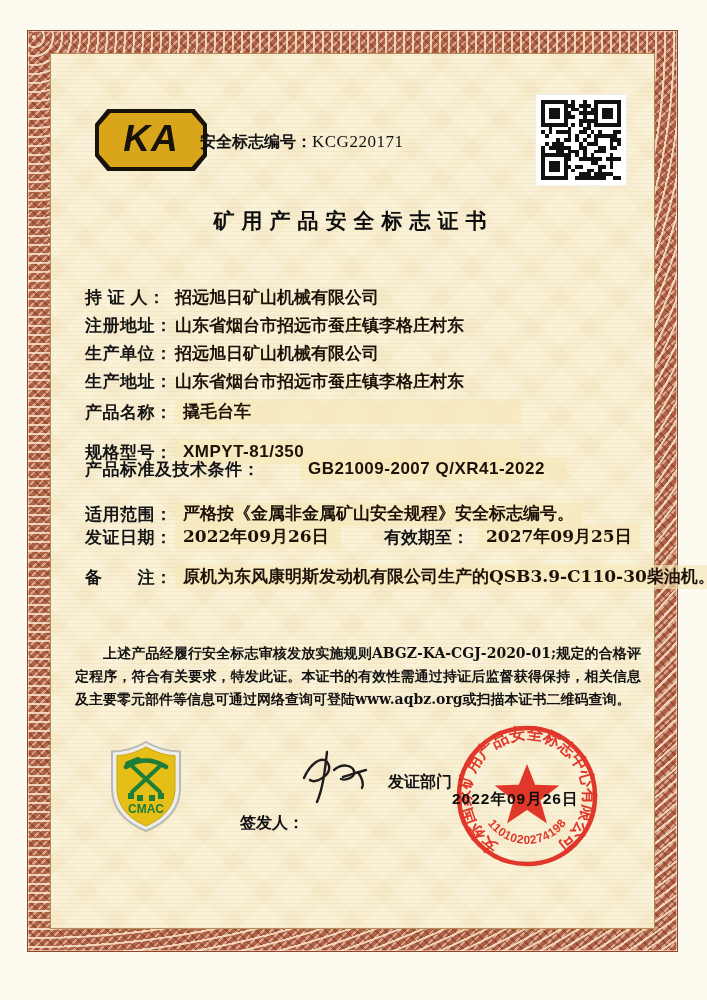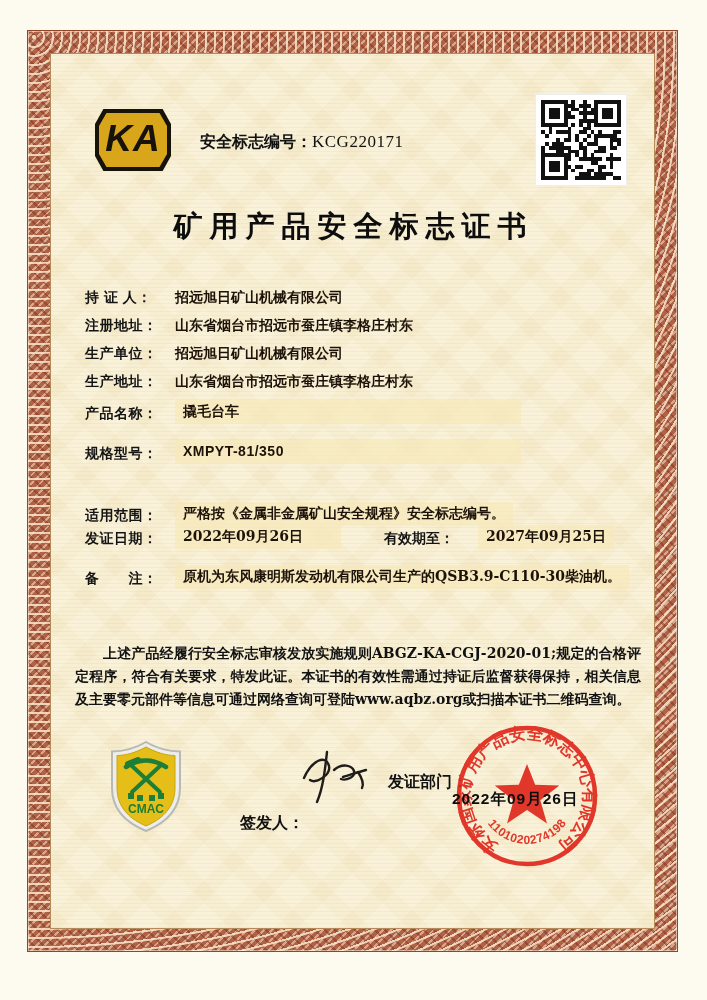--- a/index.html
+++ b/index.html
@@ -24,42 +24,42 @@
   .inner{
     position:absolute;inset:22px;
     background:
       repeating-linear-gradient(0deg, rgba(224,198,140,.18) 0 1px, rgba(0,0,0,0) 1px 4px),
       repeating-linear-gradient(45deg, rgba(216,186,120,.07) 0 16px, rgba(0,0,0,0) 16px 42px),
       repeating-linear-gradient(-45deg, rgba(216,186,120,.07) 0 16px, rgba(0,0,0,0) 16px 42px),
       #faf2d8;
     border:1px solid #b58a5a;
   }
   
-  .ka-badge{position:absolute;left:95px;top:109px;width:76px;height:62px;
+  .ka-badge{position:absolute;left:95px;top:109px;width:112px;height:62px;
     clip-path:polygon(11% 0,89% 0,100% 24%,100% 76%,89% 100%,11% 100%,0 76%,0 24%);
     background:#17130a;}
   .ka-badge .ka-in{position:absolute;inset:4px;
     clip-path:polygon(11% 0,89% 0,100% 24%,100% 76%,89% 100%,11% 100%,0 76%,0 24%);
     background:#d8a51b;display:flex;align-items:center;justify-content:center;}
   .ka-badge .ka-txt{font-weight:900;font-style:italic;font-size:37px;color:#17130a;
     letter-spacing:1px;transform:translateY(-1px);}
   .cert-no{position:absolute;left:200px;top:132px;width:330px;text-align:left;
     font-size:16px;color:#111;white-space:nowrap;}
   .cert-no .lbl{font-weight:700;}
   .cert-no .num{font-family:"Liberation Serif","DejaVu Serif",serif;font-size:17px;letter-spacing:.5px;}
   .qr{position:absolute;left:536px;top:95px;width:90px;height:90px;background:#fff;
     box-shadow:0 0 0 1px #eee;}
   .qr svg{position:absolute;inset:5px;width:80px;height:80px;}
   
   .title{position:absolute;left:0;right:0;top:207px;text-align:center;
-    font-size:29px;font-weight:900;letter-spacing:7px;color:#0d0d0d;
+    font-size:21px;font-weight:900;letter-spacing:7px;color:#0d0d0d;
     font-family:"Liberation Sans","DejaVu Sans",sans-serif;}
   
-  .row{position:absolute;left:85px;right:55px;display:flex;align-items:flex-end;
-    font-size:14px;color:#141414;line-height:21px;white-space:nowrap;}
+  .row{position:absolute;left:85px;right:55px;display:flex;align-items:center;
+    font-size:17px;color:#141414;line-height:21px;white-space:nowrap;}
   .row .lbl{font-weight:700;flex:0 0 90px;letter-spacing:.5px;}
   .row .val{font-family:"DejaVu Serif","Liberation Serif",serif;font-weight:600;color:#1c1208;}
   .hl{background:rgba(247,232,184,.65);padding:1px 8px 2px 8px;}
   .row.r6 .lbl{flex:0 0 215px;}
   .row .val.latin{font-family:"Liberation Sans","DejaVu Sans",sans-serif;font-weight:700;letter-spacing:.5px;}
   .row.r8 .val1{width:150px;}
   .row.r8 .lbl2{font-weight:700;flex:0 0 94px;margin-left:43px;}
   .r0{top:287px}.r1{top:315px}.r2{top:343px}.r3{top:371px}.r4{top:400px}
   .r5{top:440px}.r6{top:457px}.r7{top:502px}.r8{top:525px}.r9{top:565px}
   .minw{display:inline-block;min-width:330px;}
@@ -361,20 +361,24 @@
     <span class="val">山东省烟台市招远市蚕庄镇李格庄村东</span>
   </div>
   <div class="row r4">
     <span class="lbl">产品名称：</span>
     <span class="val hl minw">撬毛台车</span>
   </div>
   <div class="row r5">
     <span class="lbl">规格型号：</span>
     <span class="val latin hl minw">XMPYT-81/350</span>
   </div>
+  <div class="row r6">
+    <span class="lbl">产品标准及技术条件：</span>
+    <span class="val latin hl minw2">GB21009-2007 Q/XR41-2022</span>
+  </div>
   <div class="row r7">
     <span class="lbl">适用范围：</span>
     <span class="val hl">严格按《金属非金属矿山安全规程》安全标志编号。</span>
   </div>
   <div class="row r8">
     <span class="lbl">发证日期：</span>
     <span class="val hl val1">2022年09月26日</span>
     <span class="lbl2">有效期至：</span>
     <span class="val hl">2027年09月25日</span>
   </div>

